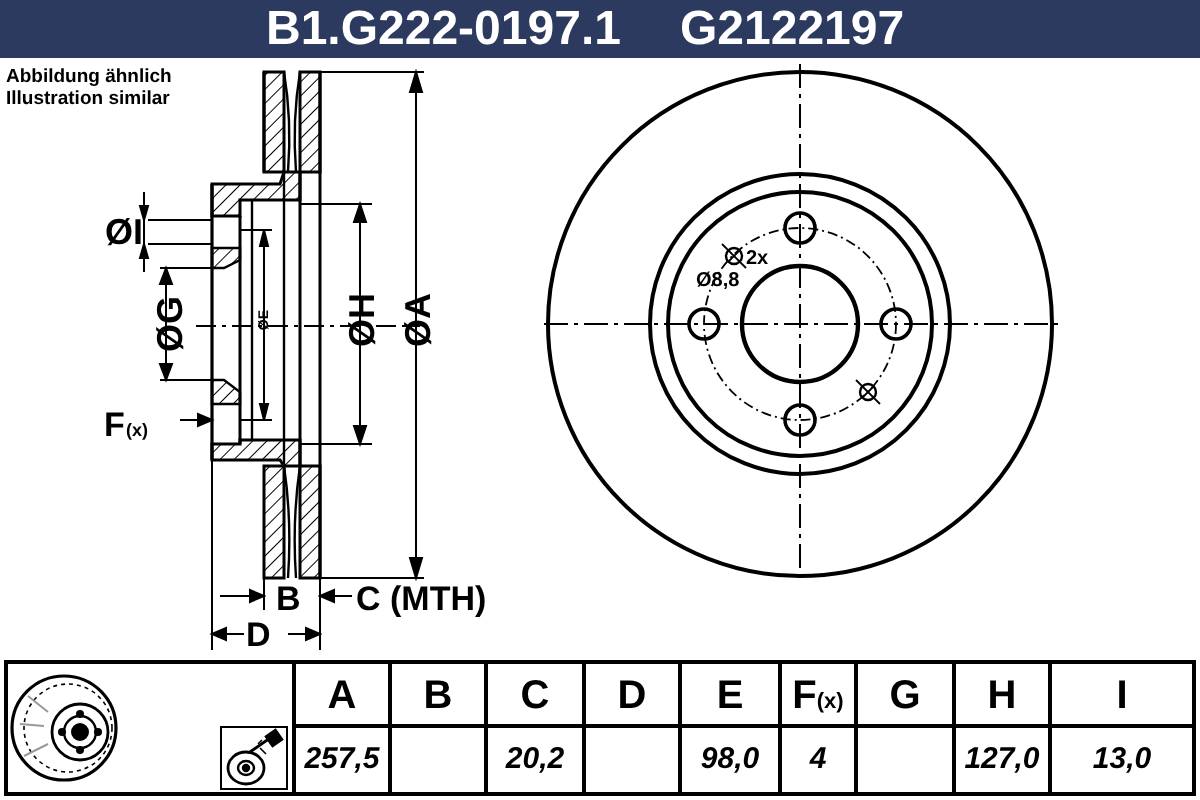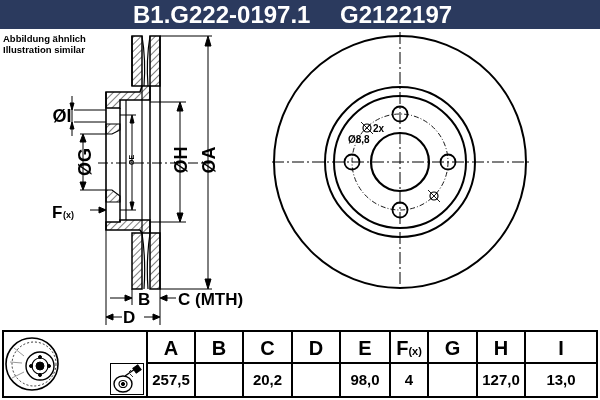--- a/index.html
+++ b/index.html
@@ -11,21 +11,21 @@
   .note{position:absolute;left:3px;font-size:9.5px;font-weight:bold;color:#000;line-height:11px;}
   .note1{top:33px;}
   .note2{top:44px;}
   svg.drawing{position:absolute;left:0;top:0;}
   .tbl{position:absolute;left:2px;top:330px;width:596px;height:68px;border:2px solid #000;box-sizing:border-box;}
   .thumb{position:absolute;left:0;top:0;width:144px;height:64px;border-right:2px solid #000;box-sizing:border-box;}
   .col{position:absolute;top:0;height:64px;border-right:2px solid #000;box-sizing:border-box;}
   .col:last-child{border-right:none;}
   .col .h,.col .v{position:absolute;left:0;width:100%;text-align:center;font-weight:bold;color:#000;}
   .col .h{top:0;height:32px;line-height:32px;font-size:20px;border-bottom:2px solid #000;box-sizing:border-box;}
-  .col .v{top:32px;height:32px;line-height:32px;font-size:15px;}
+  .col .v{top:32px;height:32px;line-height:32px;font-size:15px;font-style:italic;}
   .col .h small{font-size:11px;}
 </style>
 </head>
 <body>
 
 <div class="header">
   <span class="hdr-text hdr-art">B1.G222-0197.1</span>
   <span class="hdr-text hdr-num">G2122197</span>
 </div>
 

